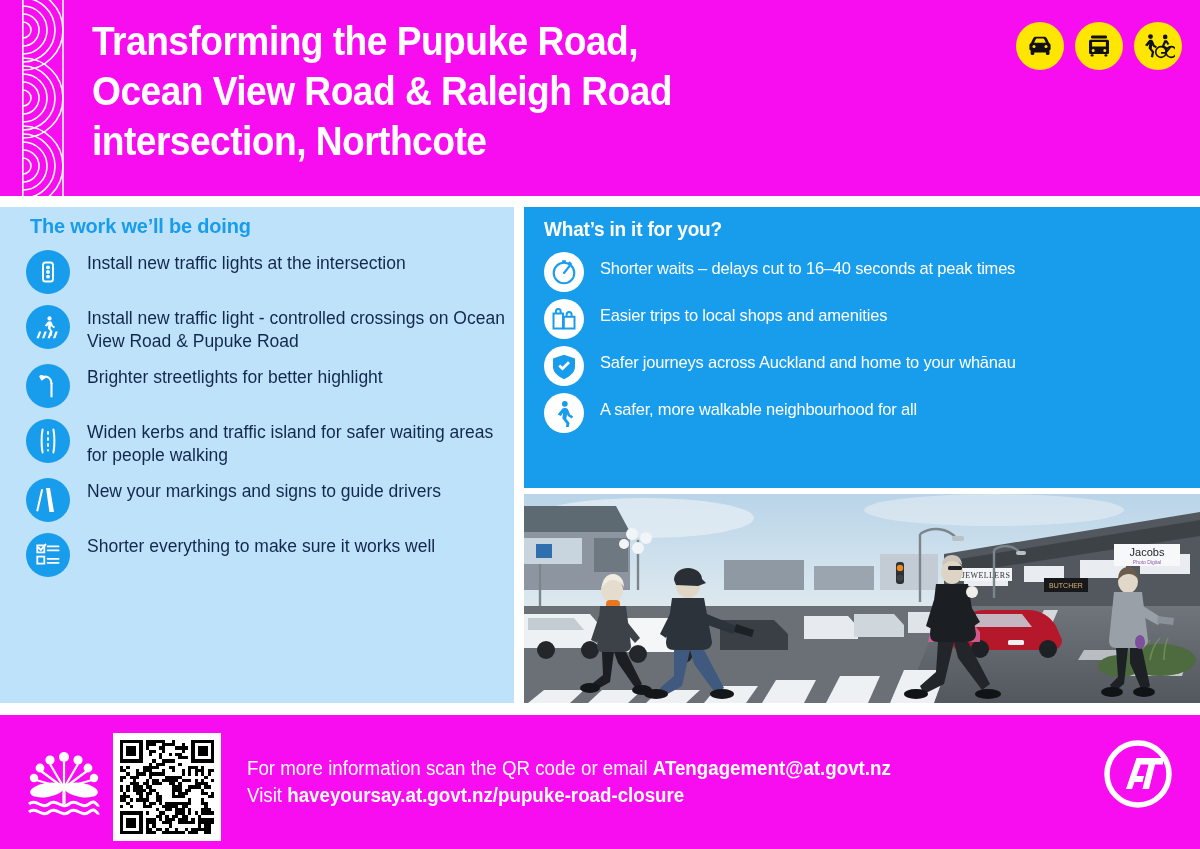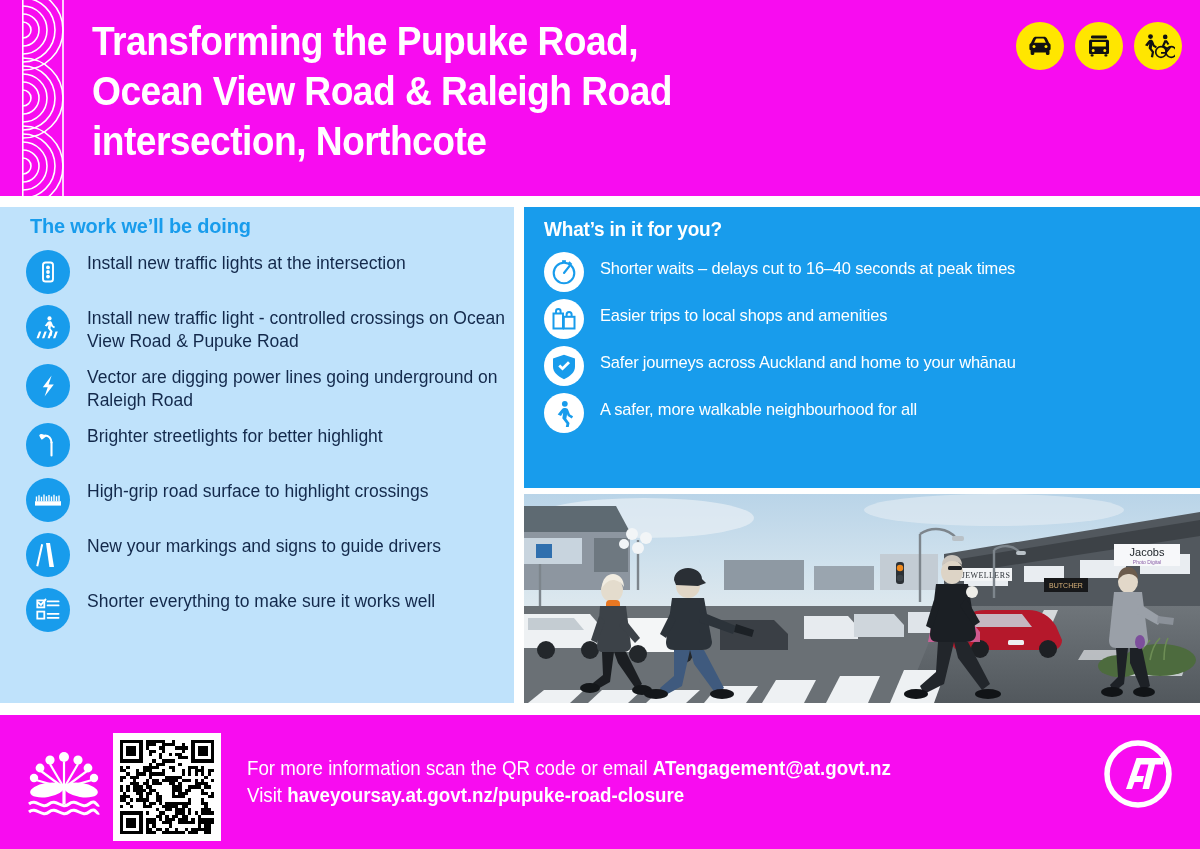--- a/index.html
+++ b/index.html
@@ -234,54 +234,52 @@
           <g fill="#ffffff">
             <circle cx="16.5" cy="6.4" r="2.1"></circle>
             <path d="M16.9 9.2c.9 0 1.6.5 1.9 1.3l1.2 3 2 1.2-.9 1.6-2.6-1.6-.5-1.2-.5 2.9 2 2.9-.9 4.8-2-.3.9-4.1-2.7-3.5.6-3.8-1.4 2.2-2.2-.9 2.8-3.6c.5-.7 1.2-.9 2-.9z"></path>
             <path d="M3.5 26.3 6 19.4h2.3l-2.5 6.9zM9 26.3l2.5-6.9h2.3l-2.5 6.9zM14.5 26.3l2.5-6.9h2.3l-2.5 6.9zM20 26.3l2.5-6.9h2.3l-2.5 6.9z"></path>
           </g>
         </svg>
       </span>
       <span class="txt">Install new traffic light - controlled crossings on Ocean View Road &amp; Pupuke Road</span>
     </div>
 
-    <div class="item-left" style="margin-bottom:11px;">
-      <span class="badge-blue">
-        <svg width="26" height="26" viewBox="0 0 26 26">
-          <path fill="#ffffff" d="M16.6 2.4 7.8 14.2h4.9l-3.1 9.4 9.2-12.2h-5.2z"></path>
-        </svg>
-      </span>
-      <span class="txt">Vector are digging power lines going underground on Raleigh Road</span>
-    </div>
 
     <div class="item-left" style="margin-bottom:11px;">
       <span class="badge-blue">
         <svg width="28" height="28" viewBox="0 0 28 28">
           <g fill="none" stroke="#ffffff" stroke-width="2.1" stroke-linecap="round">
             <path d="M17.5 24.5V11.5"></path>
             <path d="M17.5 11.5c0-4.3-3-7-6.4-7"></path>
           </g>
           <path fill="#ffffff" d="M7.2 3.1c2 0 3.8.9 5 2.3l-4.4 3.3C6.6 7.5 5.7 6 5.2 4.2c.6-.7 1.3-1.1 2-1.1z"></path>
         </svg>
       </span>
       <span class="txt">Brighter streetlights for better highlight</span>
     </div>
 
-
     <div class="item-left" style="margin-bottom:11px;">
       <span class="badge-blue">
-        <svg width="32" height="22" viewBox="0 0 32 22">
-          <path fill="#ffffff" d="M3 12.2h26v4.4H3z"></path>
-          <g stroke="#ffffff" stroke-width="1.4">
-            <path d="M4.5 12.2V7.4M7 12.2V6.2M9.5 12.2V7.8M12 12.2V5.6M14.5 12.2V7.2M17 12.2V6M19.5 12.2V7.6M22 12.2V5.8M24.5 12.2V7.3M27 12.2V6.4"></path>
+        <svg width="28" height="28" viewBox="0 0 28 28">
+          <g stroke="#ffffff" stroke-width="2" fill="none" stroke-linecap="round">
+            <path d="M8.6 2.5C7.3 8 7.3 20 8.6 25.5"></path>
+            <path d="M19.4 2.5C20.7 8 20.7 20 19.4 25.5"></path>
+          </g>
+          <g fill="#ffffff">
+            <rect x="13.1" y="4" width="1.8" height="4" rx=".9"></rect>
+            <rect x="13.1" y="10" width="1.8" height="4" rx=".9"></rect>
+            <rect x="13.1" y="16" width="1.8" height="4" rx=".9"></rect>
+            <rect x="13.1" y="22" width="1.8" height="2.4" rx=".9"></rect>
           </g>
         </svg>
       </span>
-      <span class="txt">High-grip road surface to highlight crossings</span>
+      <span class="txt">Widen kerbs and traffic island for safer waiting areas for people walking</span>
     </div>
+
 
     <div class="item-left" style="margin-bottom:11px;">
       <span class="badge-blue">
         <svg width="30" height="30" viewBox="0 0 30 30">
           <g fill="#ffffff">
             <path d="M13 3h4l4 24h-4.6z"></path>
             <path d="M9.6 3h2.2L7.4 27H5z" opacity="0"></path>
             <path d="M10.2 4.4 5.2 26.4l-2-.5 5-22z"></path>
           </g>
         </svg>

